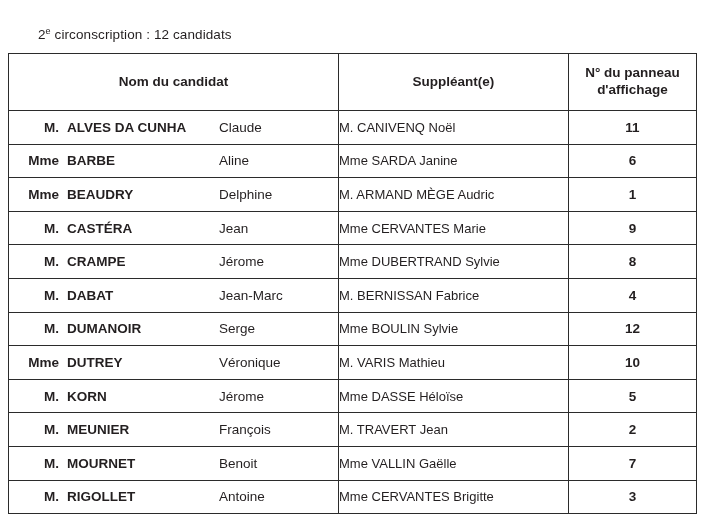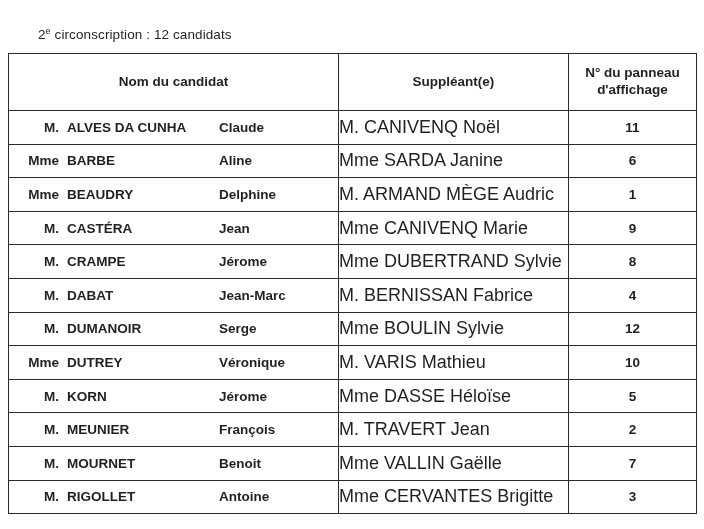--- a/index.html
+++ b/index.html
@@ -77,24 +77,24 @@
     font-weight: bold;
   }
   .lastname {
     display: inline-block;
     width: 152px;
     box-sizing: border-box;
     font-weight: bold;
   }
   .firstname {
     display: inline-block;
-    font-weight: bold;
+    font-weight: normal;
   }
   td.sup {
-    font-size: 18px;
+    font-size: 13px;
     font-weight: normal;
     padding-left: 10px;
   }
   td.panel {
     font-size: 13.5px;
     font-weight: bold;
     text-align: center;
   }
 </style>
 </head>
@@ -157,21 +157,21 @@
           <td class="panel">1</td>
         </tr>
         <tr>
           <td class="name">
             <div class="name-inner">
               <span class="civ">M.</span>
               <span class="lastname">CASTÉRA</span>
               <span class="firstname">Jean</span>
             </div>
           </td>
-          <td class="sup">Mme CANIVENQ Marie</td>
+          <td class="sup">Mme CERVANTES Marie</td>
           <td class="panel">9</td>
         </tr>
         <tr>
           <td class="name">
             <div class="name-inner">
               <span class="civ">M.</span>
               <span class="lastname">CRAMPE</span>
               <span class="firstname">Jérome</span>
             </div>
           </td>

